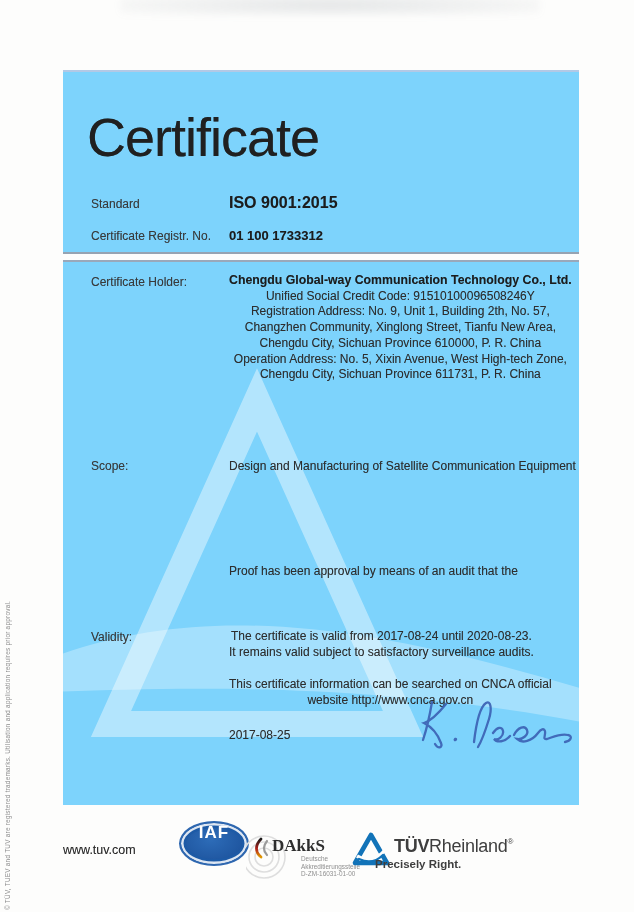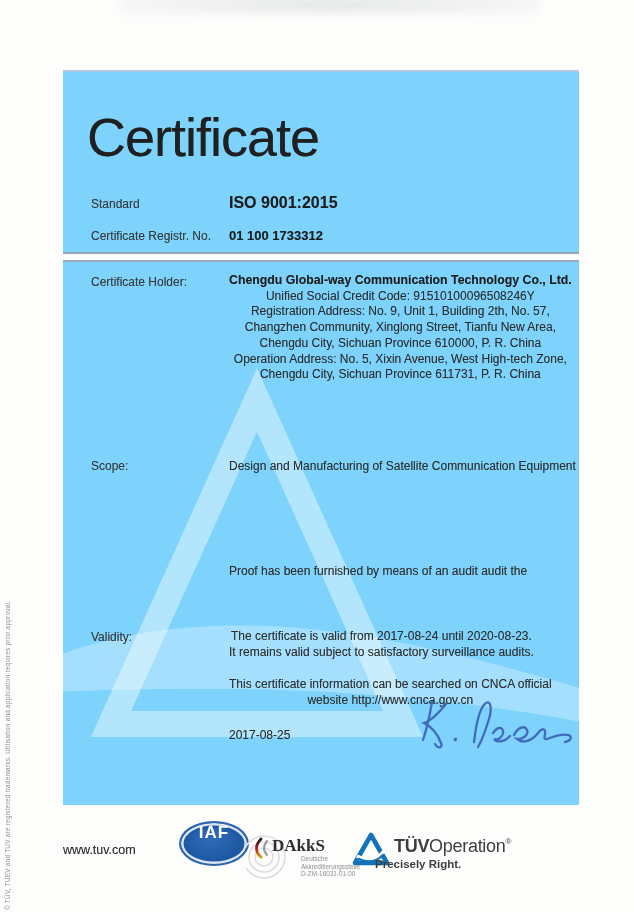--- a/index.html
+++ b/index.html
@@ -90,21 +90,21 @@
     <div>Changzhen Community, Xinglong Street, Tianfu New Area,</div>
     <div>Chengdu City, Sichuan Province 610000, P. R. China</div>
     <div>Operation Address: No. 5, Xixin Avenue, West High-tech Zone,</div>
     <div>Chengdu City, Sichuan Province 611731, P. R. China</div>
   </div>
 
   <div class="lbl" style="top:197px">Scope:</div>
   <div class="val" style="top:197px">Design and Manufacturing of Satellite Communication Equipment</div>
 
   <div class="val tblock" style="top:302px">
-    <div>Proof has been furnished by means of an audit audit the</div>
+    <div>Proof has been approval by means of an audit that the</div>
   </div>
 
   <div class="lbl" style="top:368px">Validity:</div>
   <div class="val tblock" style="top:367px">
     <div>The certificate is valid from 2017-08-24 until 2020-08-23.</div>
     <div>It remains valid subject to satisfactory surveillance audits.</div>
   </div>
 
   <div class="val tblock" style="top:415px">
     <div>This certificate information can be searched on CNCA official</div>
@@ -155,14 +155,14 @@
   <div>Deutsche</div>
   <div>Akkreditierungsstelle</div>
   <div>D-ZM-16031-01-00</div>
 </div>
 
 <svg class="tuv-tri" width="38" height="36" viewBox="0 0 38 36">
   <polygon points="19,3 35,31 3,31" fill="none" stroke="#1273b8" stroke-width="4.6" stroke-linejoin="round"></polygon>
   <path d="M5,24 C14,30 25,28 33,18" fill="none" stroke="#fdfdfc" stroke-width="3.4"></path>
   <path d="M7,27 C15,31 24,30 31,23" fill="none" stroke="#1273b8" stroke-width="2.4" stroke-linecap="round"></path>
 </svg>
-<div class="tuv-word"><span class="bold">TÜV</span><span>Operation</span><sup>®</sup></div>
+<div class="tuv-word"><span class="bold">TÜV</span><span>Rheinland</span><sup>®</sup></div>
 <div class="tuv-tag">Precisely Right.</div>
 
 </body></html>

